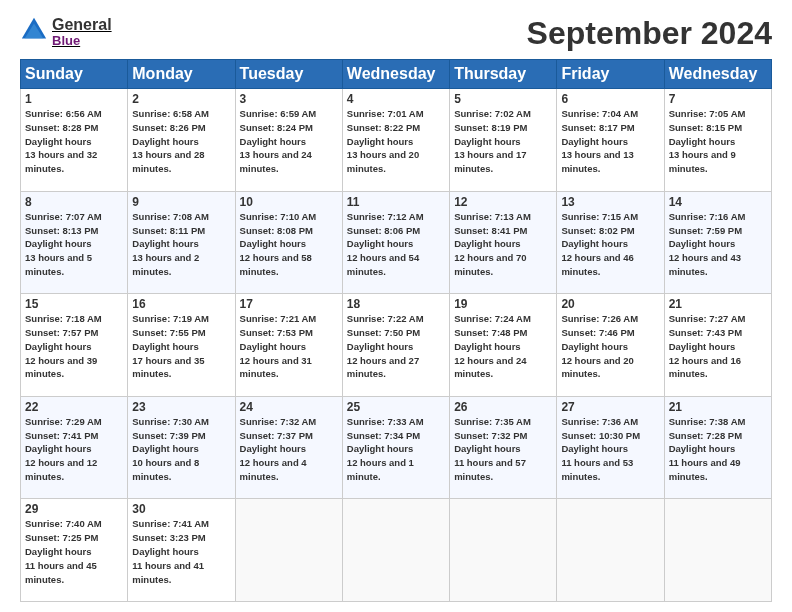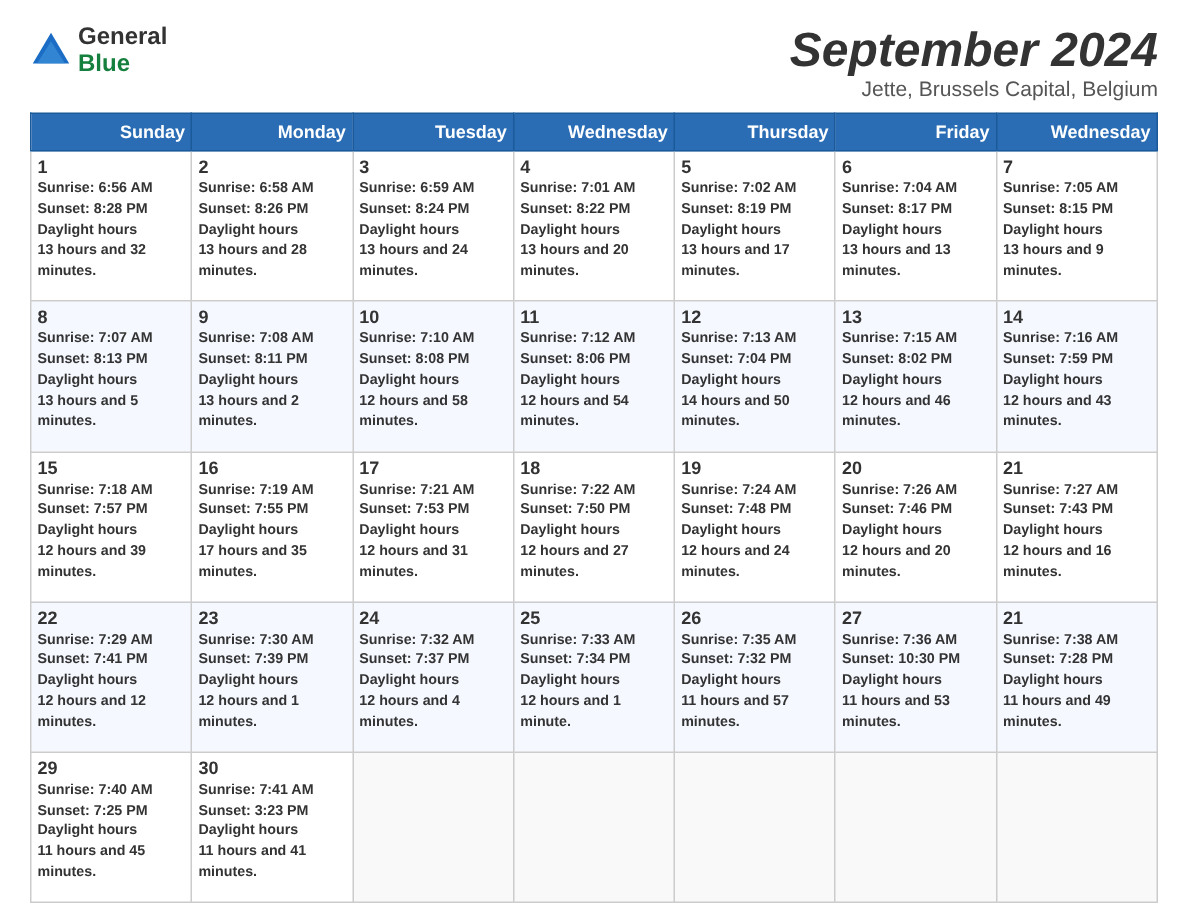--- a/index.html
+++ b/index.html
@@ -18,71 +18,71 @@
       flex-direction: column;
     }
     .header {
       display: flex;
       align-items: flex-start;
       justify-content: space-between;
       margin-bottom: 8px;
     }
     .logo {
       display: flex;
-      align-items: center;
+      align-items: flex-start;
       gap: 4px;
+      text-decoration: underline;
     }
     .logo-text {
       display: flex;
       flex-direction: column;
       line-height: 1.1;
     }
     .logo-general {
       font-size: 16px;
       font-weight: bold;
       color: #333;
     }
     .logo-blue {
-      font-size: 16px;
-      font-weight: bold;
-      color: #15803d;
+      font-size: 13px;
+      font-weight: bold;
+      color: #701a75;
     }
     .logo-icon {
       width: 28px;
       height: 28px;
     }
     .title-block {
       text-align: right;
     }
     .title-block h1 {
       font-size: 32px;
       font-weight: bold;
       color: #333;
       line-height: 1.1;
-      font-style: italic;
     }
     .title-block h2 {
       font-size: 14px;
       font-weight: normal;
       color: #555;
     }
     .calendar {
       flex: 1;
       border: 1px solid #ccc;
       border-collapse: collapse;
       width: 100%;
       table-layout: fixed;
     }
     .calendar th {
       background: #2a6db5;
       color: #fff;
-      font-size: 12px;
+      font-size: 16px;
       font-weight: bold;
       padding: 5px 4px;
-      text-align: right;
+      text-align: left;
       border: 1px solid #1a5a9a;
     }
     .calendar td {
       border: 1px solid #ccc;
       vertical-align: top;
       padding: 3px 4px;
       font-size: 9.5px;
       color: #333;
       background: #fff;
     }
@@ -117,21 +117,20 @@
         <polygon points="15,2 28,24 2,24" fill="#1a6cc4"></polygon>
         <polygon points="15,8 25,24 5,24" fill="#4a9ee0" opacity="0.5"></polygon>
       </svg>
       <div class="logo-text">
         <span class="logo-general">General</span>
         <span class="logo-blue">Blue</span>
       </div>
     </div>
     <div class="title-block">
       <h1>September 2024</h1>
-      <h2>Jette, Brussels Capital, Belgium</h2>
     </div>
   </div>
 
   <table class="calendar">
     <thead>
       <tr>
       <th>Sunday</th>
           <th>Monday</th>
           <th>Tuesday</th>
           <th>Wednesday</th>
@@ -240,23 +239,23 @@
             <span>Sunrise: 7:12 AM</span><br>
             <span>Sunset: 8:06 PM</span><br>
             <span>Daylight hours</span><br>
             <span>12 hours and 54 minutes.</span>
           </div>
         </td>
           <td>
           <span class="day-num">12</span>
           <div class="day-info">
             <span>Sunrise: 7:13 AM</span><br>
-            <span>Sunset: 7:04 PM</span><br>
-            <span>Daylight hours</span><br>
-            <span>14 hours and 50 minutes.</span>
+            <span>Sunset: 8:41 PM</span><br>
+            <span>Daylight hours</span><br>
+            <span>12 hours and 70 minutes.</span>
           </div>
         </td>
           <td>
           <span class="day-num">13</span>
           <div class="day-info">
             <span>Sunrise: 7:15 AM</span><br>
             <span>Sunset: 8:02 PM</span><br>
             <span>Daylight hours</span><br>
             <span>12 hours and 46 minutes.</span>
           </div>
@@ -345,21 +344,21 @@
             <span>Daylight hours</span><br>
             <span>12 hours and 12 minutes.</span>
           </div>
         </td>
           <td>
           <span class="day-num">23</span>
           <div class="day-info">
             <span>Sunrise: 7:30 AM</span><br>
             <span>Sunset: 7:39 PM</span><br>
             <span>Daylight hours</span><br>
-            <span>12 hours and 1 minutes.</span>
+            <span>10 hours and 8 minutes.</span>
           </div>
         </td>
           <td>
           <span class="day-num">24</span>
           <div class="day-info">
             <span>Sunrise: 7:32 AM</span><br>
             <span>Sunset: 7:37 PM</span><br>
             <span>Daylight hours</span><br>
             <span>12 hours and 4 minutes.</span>
           </div>

